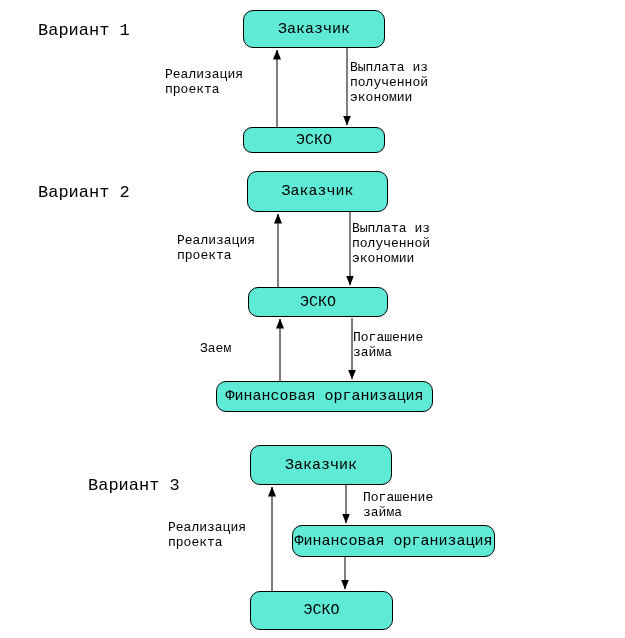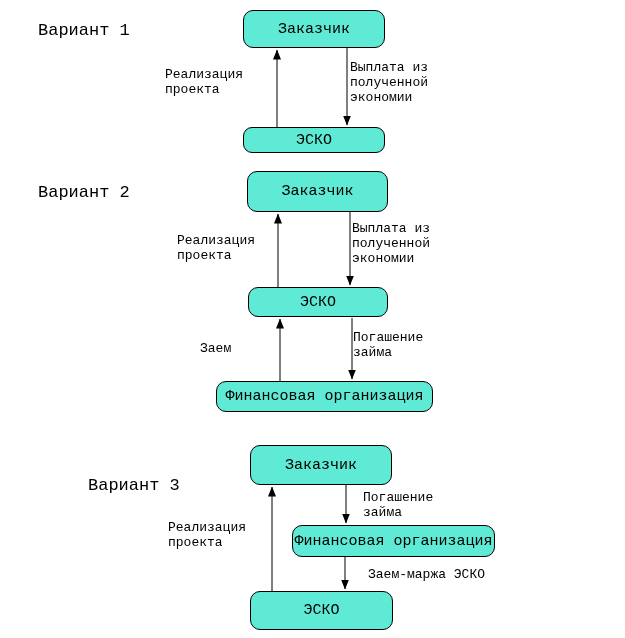--- a/index.html
+++ b/index.html
@@ -96,15 +96,14 @@
 займа</div>
 
   <div class="node" style="left:250px; top:445px; width:142px; height:40px;">Заказчик</div>
   <div class="node" style="left:292px; top:525px; width:203px; height:32px;">Финансовая организация</div>
   <div class="node" style="left:250px; top:591px; width:143px; height:39px;">ЭСКО</div>
 
   <div class="edge-label" style="left:168px; top:520px; width:100px;">Реализация
 проекта</div>
   <div class="edge-label" style="left:363px; top:490px; width:100px;">Погашение
 займа</div>
-  <div class="edge-label" style="left:368px; top:567px; width:130px;">Заем-маржа ЭСКО</div>
 
 </div>
 
 </body></html>

